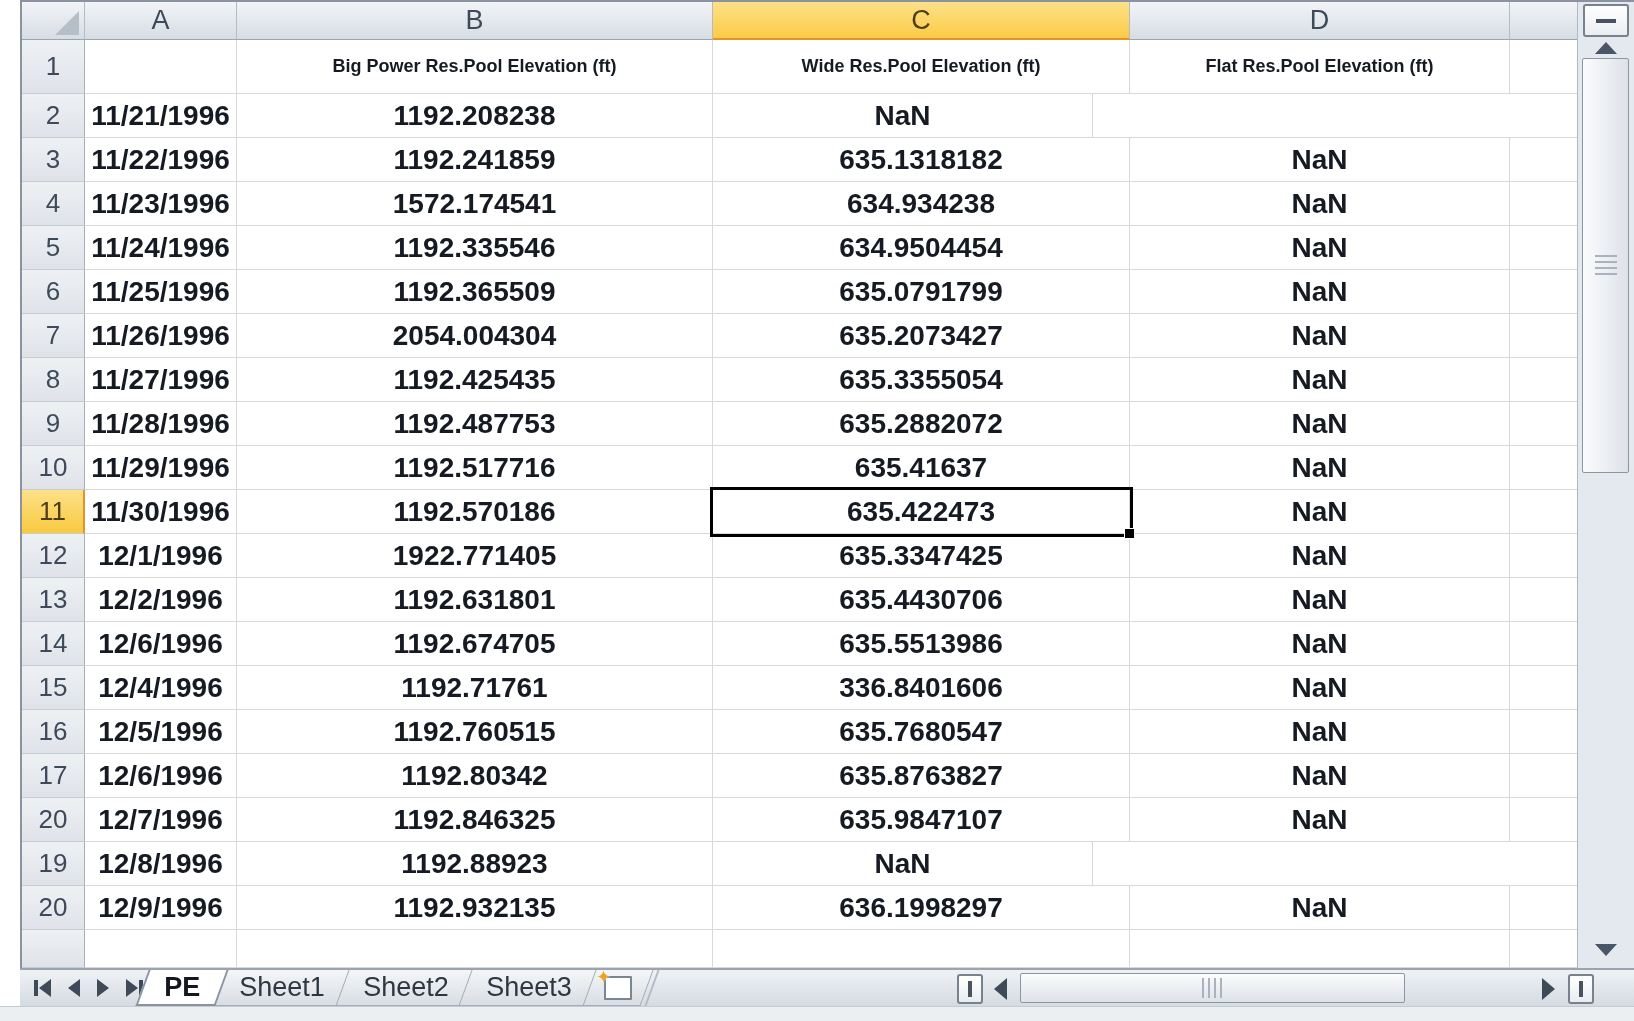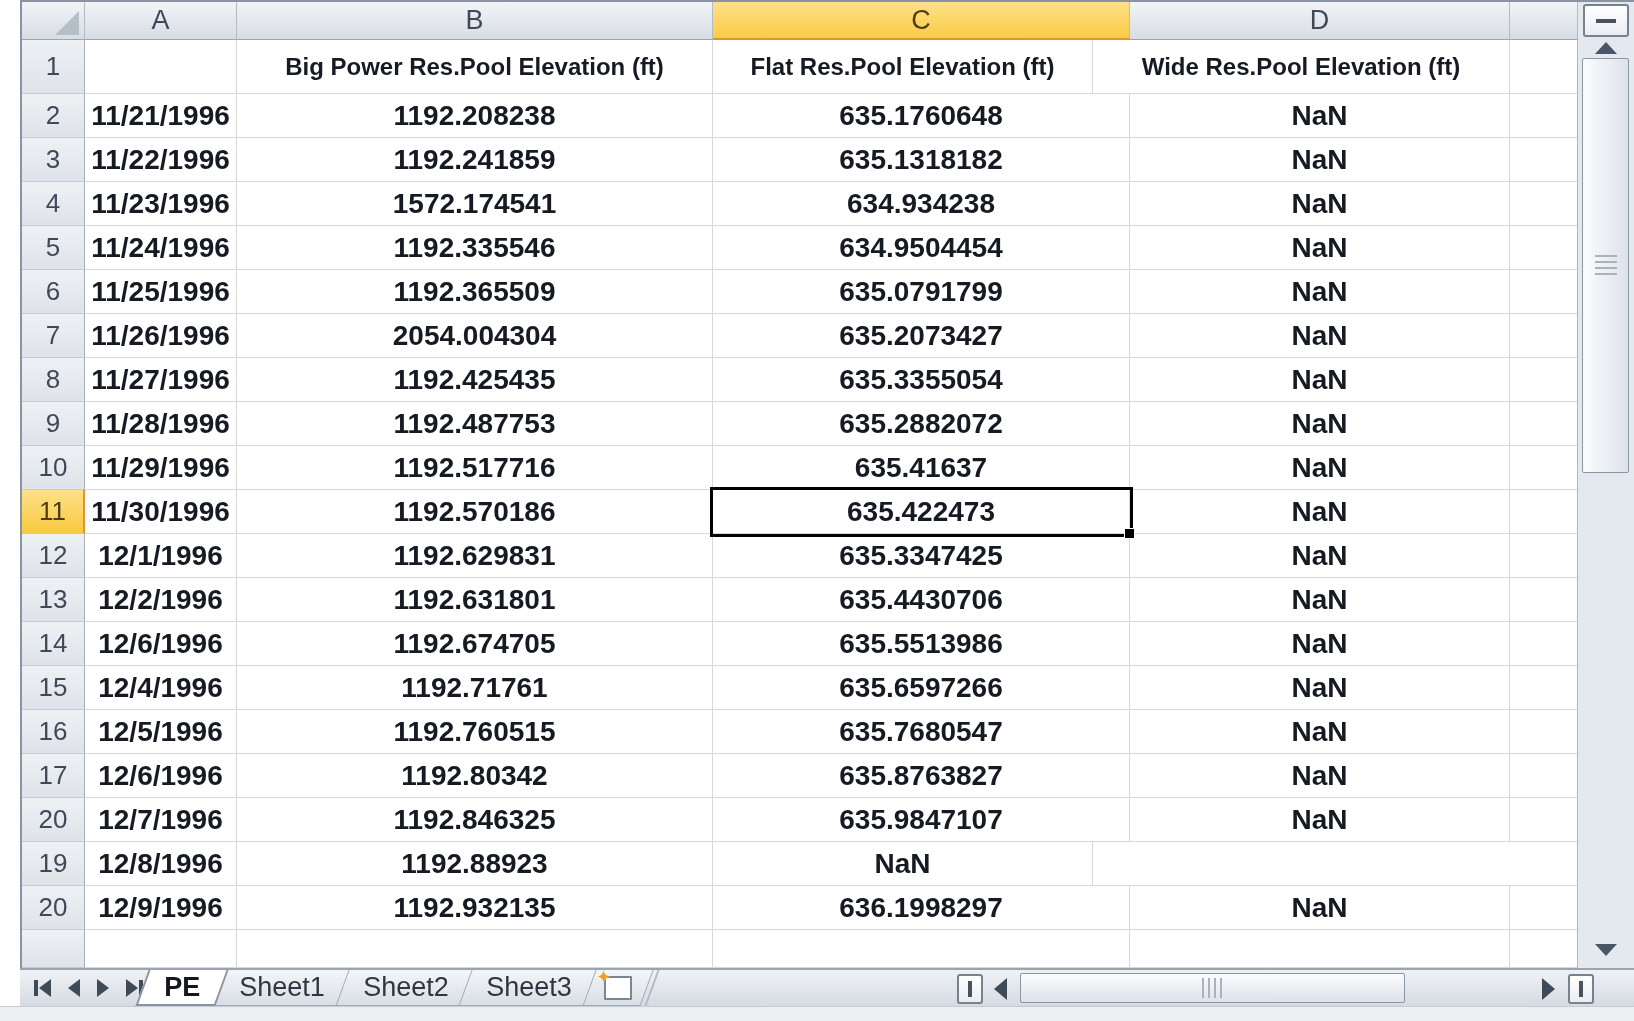--- a/index.html
+++ b/index.html
@@ -25,21 +25,21 @@
   .row{display:flex;height:44px;}
   .row.h1{height:54px;}
   .row.partial{height:38px;overflow:hidden;}
   .rowhead{box-sizing:border-box;width:63px;background:linear-gradient(#eef1f4,#dfe3e9);
            border-right:1px solid #a6afba;border-bottom:1px solid #c6ccd4;
            color:#3e4a5a;font-size:26px;display:flex;align-items:center;justify-content:center;}
   .rowhead.sel{background:linear-gradient(#fde189,#f9c93f);border-right:2px solid #e2932e;color:#4a3d17;}
   .c{box-sizing:border-box;background:#fff;border-right:1px solid #d8d8d8;border-bottom:1px solid #d8d8d8;
      display:flex;align-items:center;justify-content:center;
      font-size:28px;font-weight:700;color:#161a22;white-space:nowrap;}
-  .row.h1 .c{font-size:24px;}
+  .row.h1 .c{font-size:18px;}
   .c.last{border-right:none;}
 
   
   .sel-box{position:absolute;left:710px;top:487px;width:423px;height:50px;
            border:3px solid #000;box-sizing:border-box;pointer-events:none;}
   .fill-handle{position:absolute;right:-5px;bottom:-5px;width:9px;height:9px;background:#000;border:1px solid #fff;}
 
   
   .vscroll{position:absolute;left:1577px;top:2px;width:57px;height:966px;
            background:#e4e9ef;border-left:1px solid #b0b8c2;box-sizing:border-box;}
@@ -128,43 +128,40 @@
     <div class="row h1">
       <div class="rowhead">
           <span>1</span>
         </div>
       <div class="c w-a">
           <span></span>
         </div>
       <div class="c w-b">
           <span>Big Power Res.Pool Elevation (ft)</span>
         </div>
+      <div class="c w-c">
+          <span>Wide Res.Pool Elevation (ft)</span>
+        </div>
       <div class="c w-d">
           <span>Flat Res.Pool Elevation (ft)</span>
         </div>
-      <div class="c w-c">
-          <span>Wide Res.Pool Elevation (ft)</span>
-        </div>
       <div class="c w-e last"></div>
     </div>
 
     <div id="rows">
   <div class="row">
     <div class="rowhead">
             <span>2</span>
           </div>
     <div class="c w-a">
             <span>11/21/1996</span>
           </div>
     <div class="c w-b">
             <span>1192.208238</span>
           </div>
-    <div class="c w-c">
-            <span>635.1760648</span>
-          </div>
     <div class="c w-d">
             <span>NaN</span>
           </div>
     <div class="c w-e last"></div>
   </div>
 
   <div class="row">
     <div class="rowhead">
             <span>3</span>
           </div>
@@ -336,21 +333,21 @@
   </div>
 
   <div class="row">
     <div class="rowhead">
             <span>12</span>
           </div>
     <div class="c w-a">
             <span>12/1/1996</span>
           </div>
     <div class="c w-b">
-            <span>1192.629831</span>
+            <span>1922.771405</span>
           </div>
     <div class="c w-c">
             <span>635.3347425</span>
           </div>
     <div class="c w-d">
             <span>NaN</span>
           </div>
     <div class="c w-e last"></div>
   </div>
 
@@ -396,21 +393,21 @@
     <div class="rowhead">
             <span>15</span>
           </div>
     <div class="c w-a">
             <span>12/4/1996</span>
           </div>
     <div class="c w-b">
             <span>1192.71761</span>
           </div>
     <div class="c w-c">
-            <span>635.6597266</span>
+            <span>336.8401606</span>
           </div>
     <div class="c w-d">
             <span>NaN</span>
           </div>
     <div class="c w-e last"></div>
   </div>
 
   <div class="row">
     <div class="rowhead">
             <span>16</span>

